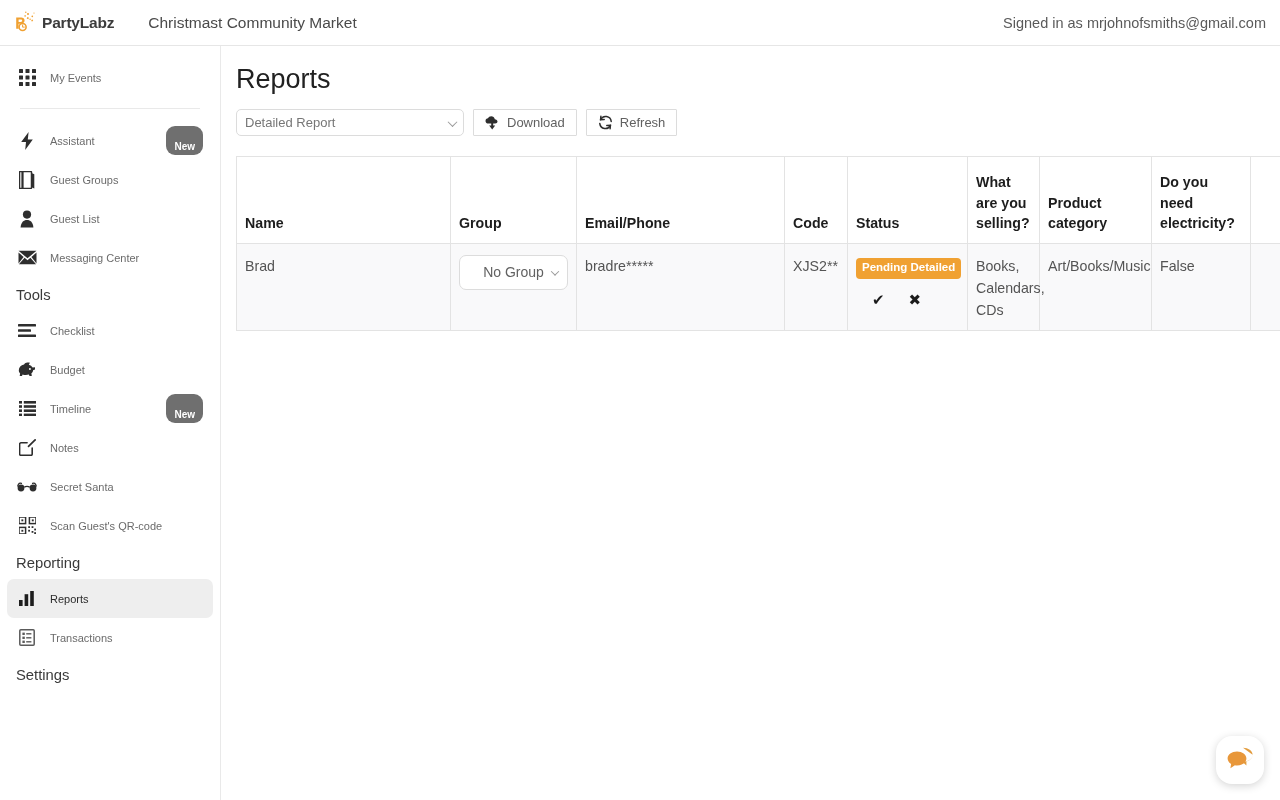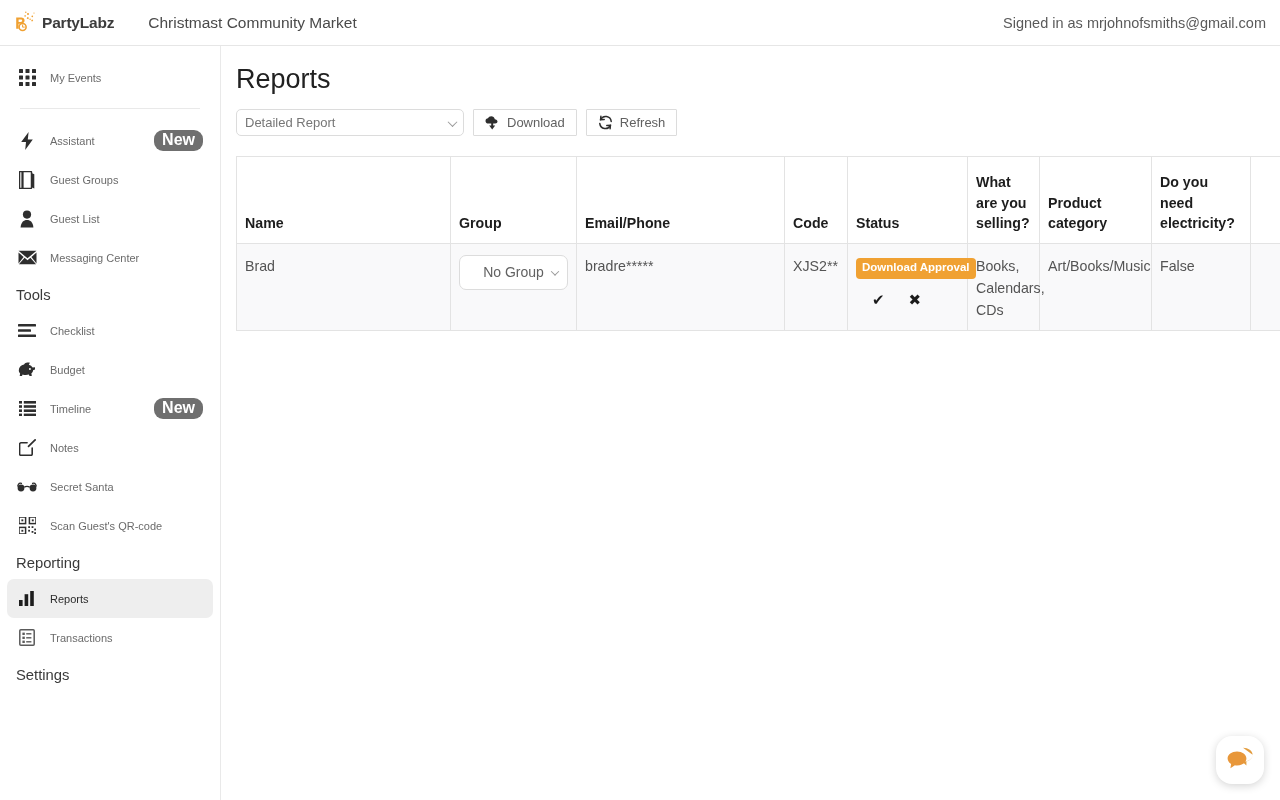--- a/index.html
+++ b/index.html
@@ -57,22 +57,22 @@
     color: #2e2e2e; margin-right: 12px;
   }
   .nav-ico svg { display: block; }
   .nav-label {
     font-size: 11px; color: #6b6b6b; white-space: nowrap;
   }
   .nav-item.active .nav-label { color: #2b2b2b; }
   .pill-new {
     position: absolute; right: 10px;
     background: #6f6f6f; color: #ffffff;
-    font-size: 16px; font-weight: bold;
-    border-radius: 9px; padding: 2px 8px 3px;
+    font-size: 10px; font-weight: bold;
+    border-radius: 9px; padding: 16px 8px 3px;
     line-height: 1;
   }
   .nav-sep {
     height: 1px; background: #e9e9e9;
     margin: 11px 20px 12px;
   }
   .nav-group-title {
     font-size: 14.8px; color: #3a3a3a;
     padding: 10px 16px 8px;
   }
@@ -478,21 +478,21 @@
           <td>Brad</td>
           <td>
             <div class="cell-select">
               <span>No Group</span>
               <span class="caret2"></span>
             </div>
           </td>
           <td>bradre*****</td>
           <td>XJS2**</td>
           <td>
-            <span class="badge-status">Download Approval</span>
+            <span class="badge-status">Pending Detailed</span>
             <div class="status-actions">
               <span>✔</span>
               <span>✖</span>
             </div>
           </td>
           <td>Books, Calendars, CDs</td>
           <td>Art/Books/Music</td>
           <td>False</td>
           <td></td>
         </tr>

